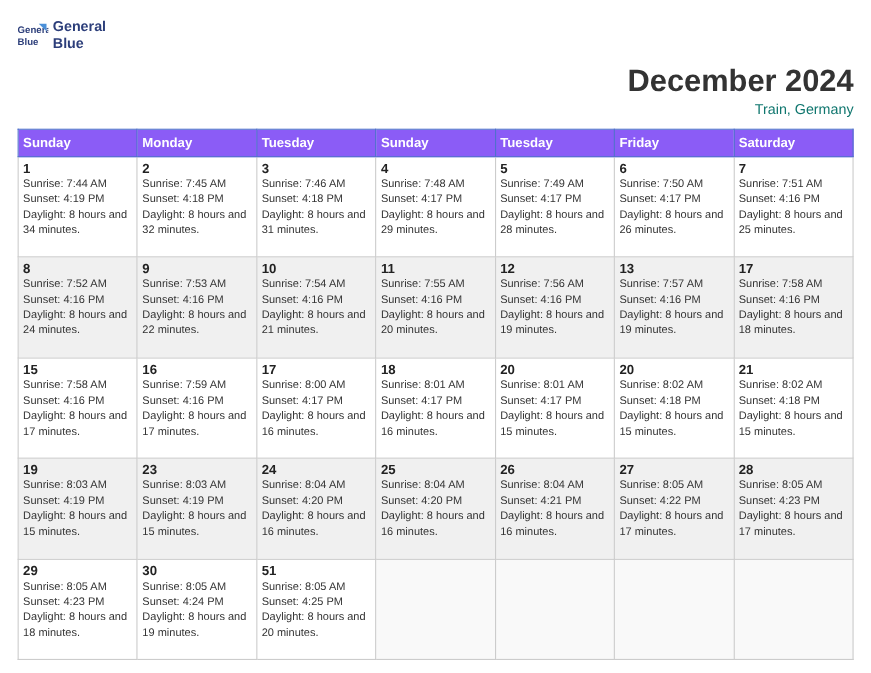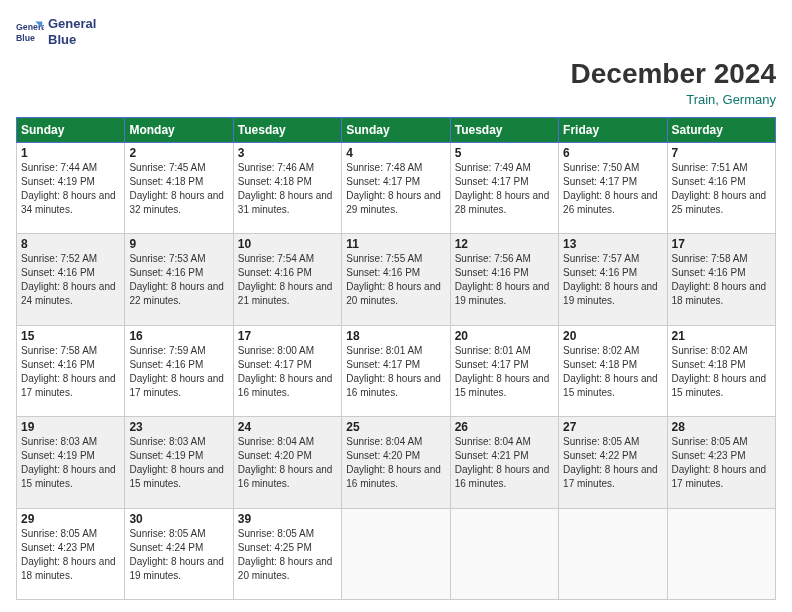--- a/index.html
+++ b/index.html
@@ -47,21 +47,21 @@
       margin-top: 2px;
     }
     .calendar {
       flex: 1;
       border: 1px solid #ccc;
       border-collapse: collapse;
       width: 100%;
       table-layout: fixed;
     }
     .calendar th {
-      background: #15803d;
+      background: #8b5cf6;
       color: #fff;
       font-size: 12px;
       font-weight: bold;
       padding: 5px 4px;
       text-align: left;
       border: 1px solid #5070cc;
     }
     .calendar td {
       border: 1px solid #ccc;
       vertical-align: top;
@@ -251,21 +251,21 @@
         <tr>
           <td>
         <span class="day-num">29</span>
         <span class="day-info">Sunrise: 8:05 AM<br>Sunset: 4:23 PM<br>Daylight: 8 hours and 18 minutes.</span>
       </td>
           <td>
         <span class="day-num">30</span>
         <span class="day-info">Sunrise: 8:05 AM<br>Sunset: 4:24 PM<br>Daylight: 8 hours and 19 minutes.</span>
       </td>
           <td>
-        <span class="day-num">39</span>
+        <span class="day-num">51</span>
         <span class="day-info">Sunrise: 8:05 AM<br>Sunset: 4:25 PM<br>Daylight: 8 hours and 20 minutes.</span>
       </td>
           <td class="empty-cell"></td>
           <td class="empty-cell"></td>
           <td class="empty-cell"></td>
           <td class="empty-cell"></td>
         </tr>
       </tbody>
   </table>
 </div>

